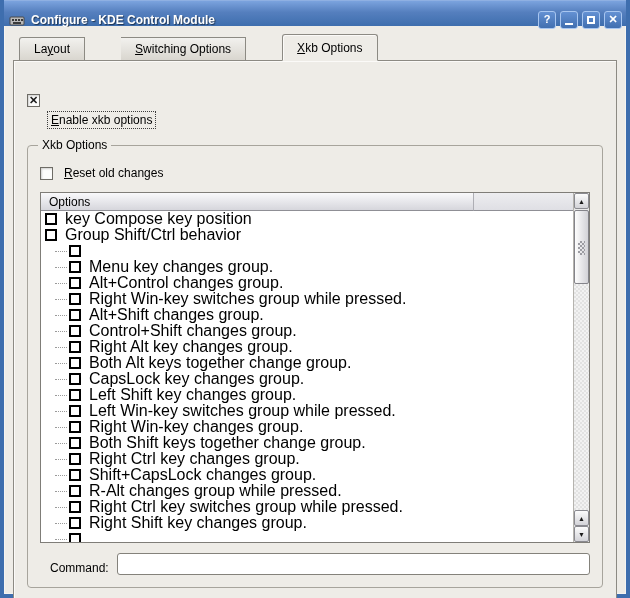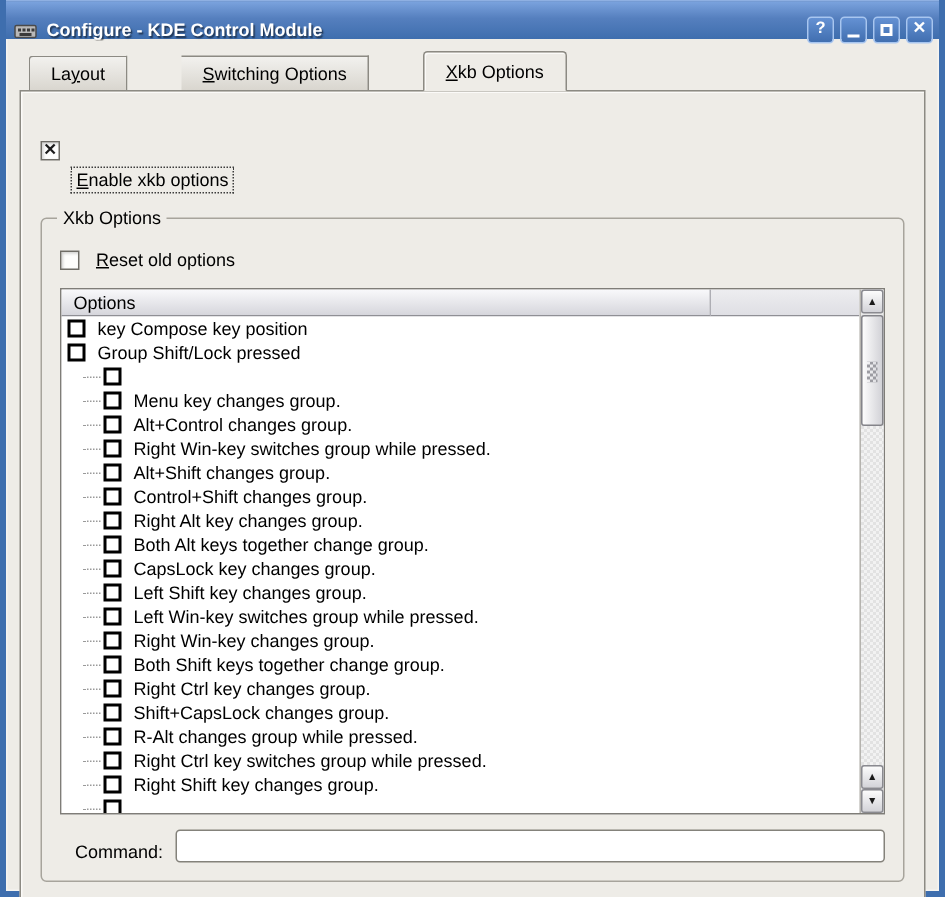--- a/index.html
+++ b/index.html
@@ -114,21 +114,21 @@
     flex:1; background:linear-gradient(#ededf0, #dfdfe4);
     border-bottom:1px solid #8f8f95;
   }
   .list-rows { flex:1; overflow:hidden; background:#fff; }
   .row { display:flex; align-items:center; height:16px; padding-left:4px; white-space:nowrap; }
   .row .tree { width:12px; flex:0 0 12px; border-top:1px dotted #9a9a9a; margin-left:10px; margin-right:2px; }
   .row .cbx {
     width:12px; height:12px; flex:0 0 12px;
     border:2px solid #000; background:#fff; margin-right:8px;
   }
-  .row .lbl { font-size:12px; }
+  .row .lbl { font-size:16px; }
 
   
   .scrollbar { width:16px; flex:0 0 16px; display:flex; flex-direction:column; border-left:1px solid #b5b3ae; background:#e9e9e9; }
   .sb-btn {
     height:16px; flex:0 0 16px;
     background:linear-gradient(#fcfcfc, #d3d3d8);
     border:1px solid #8a8a90; border-radius:2px;
     display:flex; align-items:center; justify-content:center;
     font-size:7px; color:#1a1a1a; line-height:7px;
   }
@@ -216,40 +216,40 @@
       <div class="cb-row">
         <span class="cb-box" id="enable-cb">✕</span>
         <span class="cb-label focused"><span></span><span class="mn">E</span><span>nable xkb options</span></span>
       </div>
 
       <div class="groupbox">
         <span class="group-title">Xkb Options</span>
 
         <div class="cb-row">
           <span class="cb-box"></span>
-          <span class="cb-label"><span></span><span class="mn">R</span><span>eset old options</span></span>
+          <span class="cb-label"><span></span><span class="mn">R</span><span>eset old changes</span></span>
         </div>
 
         <div class="listview">
           <div class="list-main">
             <div class="list-header">
               <div class="hdr-col1">Options</div>
               <div class="hdr-col2"></div>
             </div>
             <div class="list-rows" id="list-rows">
   <div class="row">
 
     <span class="cbx"></span>
     <span class="lbl">key Compose key position</span>
   </div>
 
   <div class="row">
 
     <span class="cbx"></span>
-    <span class="lbl">Group Shift/Lock pressed</span>
+    <span class="lbl">Group Shift/Ctrl behavior</span>
   </div>
 
   <div class="row">
     <span class="tree"></span>
     <span class="cbx"></span>
   </div>
 
   <div class="row">
     <span class="tree"></span>
     <span class="cbx"></span>

